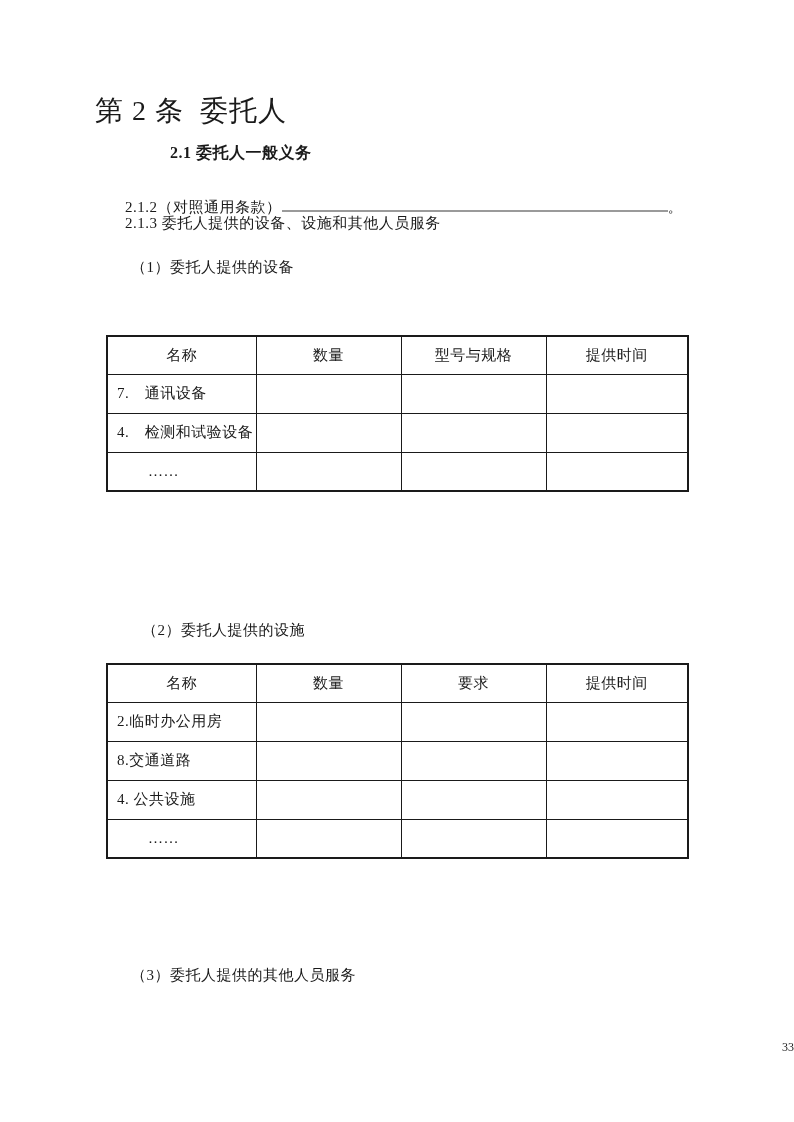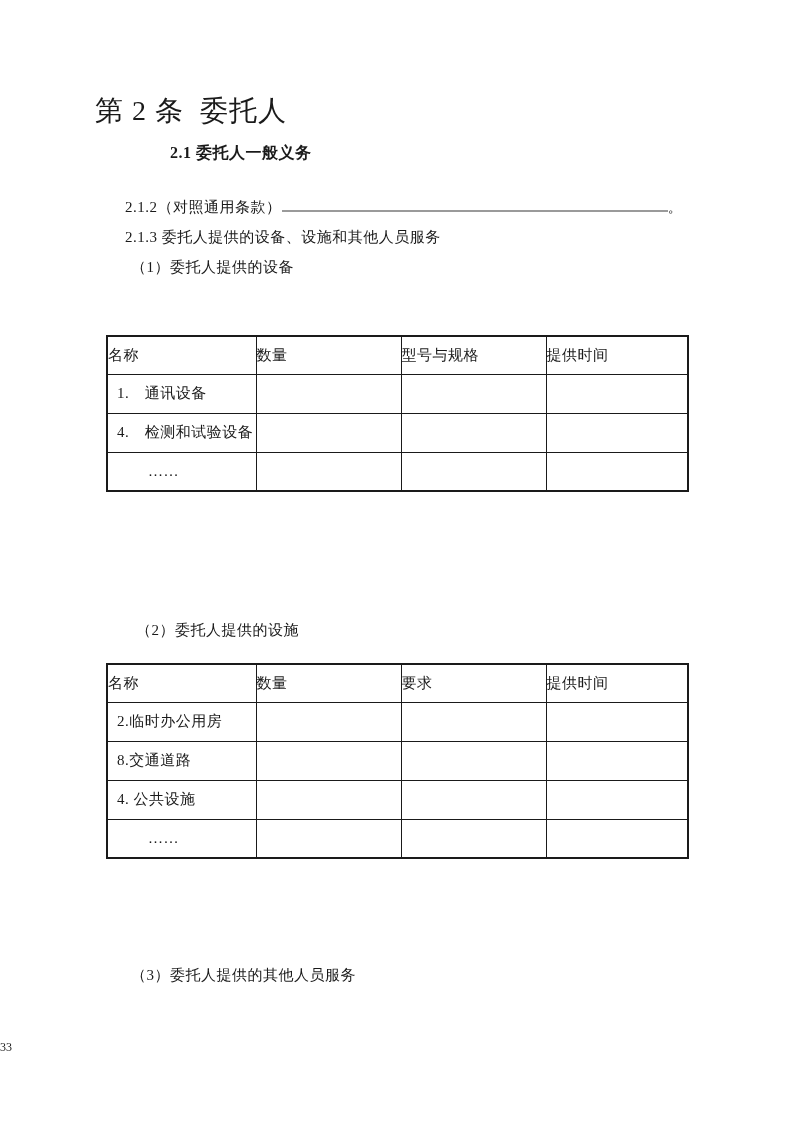--- a/index.html
+++ b/index.html
@@ -23,23 +23,23 @@
   }
   .sec-21 {
     left: 125px; top: 143px;
     font-size: 16px;
     font-weight: bold;
     letter-spacing: 0.5px;
     margin-left: 45px;
   }
   .body-line { font-size: 15px; letter-spacing: 0.5px; }
   .sec-212 { left: 125px; top: 182px; margin-top: 16px; }
-  .sec-213 { left: 125px; top: 228px; }
+  .sec-213 { left: 125px; top: 214px; }
   .item-1 { left: 131px; top: 258px; }
-  .item-2 { left: 136px; top: 621px; }
+  .item-2 { left: 142px; top: 621px; }
   .item-3 { left: 131px; top: 966px; }
 
   .fill-blank {
     display: inline-block;
     width: 386px;
     height: 0.85em;
     border-bottom: 2px solid #9a9a9a;
     vertical-align: baseline;
   }
 
@@ -54,31 +54,31 @@
   }
   .table-equipment { top: 335px; }
   .table-facilities { top: 663px; }
   .doc-table th, .doc-table td {
     border: 1px solid #1a1a1a;
     height: 39px;
     font-weight: normal;
     vertical-align: middle;
     letter-spacing: 0.5px;
   }
-  .doc-table th { text-align: left; height: 38px; }
+  .doc-table th { text-align: center; height: 38px; }
   .doc-table td { text-align: left; }
   .doc-table td:first-child {
     padding-left: 9px;
     white-space: pre-wrap;
   }
 
   .page-number {
     left: 0; top: 1040px;
     width: 100%;
-    text-align: left;
+    text-align: right;
     font-size: 12px;
     white-space: normal;
   }
 </style>
 </head>
 <body>
 
 <div class="page">
 
   <div class="abs doc-heading">第 2 条  委托人</div>
@@ -101,21 +101,21 @@
     <thead>
       <tr>
         <th>名称</th>
         <th>数量</th>
         <th>型号与规格</th>
         <th>提供时间</th>
       </tr>
     </thead>
     <tbody>
         <tr>
-          <td>1.　通讯设备</td>
+          <td>7.　通讯设备</td>
           <td></td>
           <td></td>
           <td></td>
         </tr>
         <tr>
           <td>4.　检测和试验设备</td>
           <td></td>
           <td></td>
           <td></td>
         </tr>

